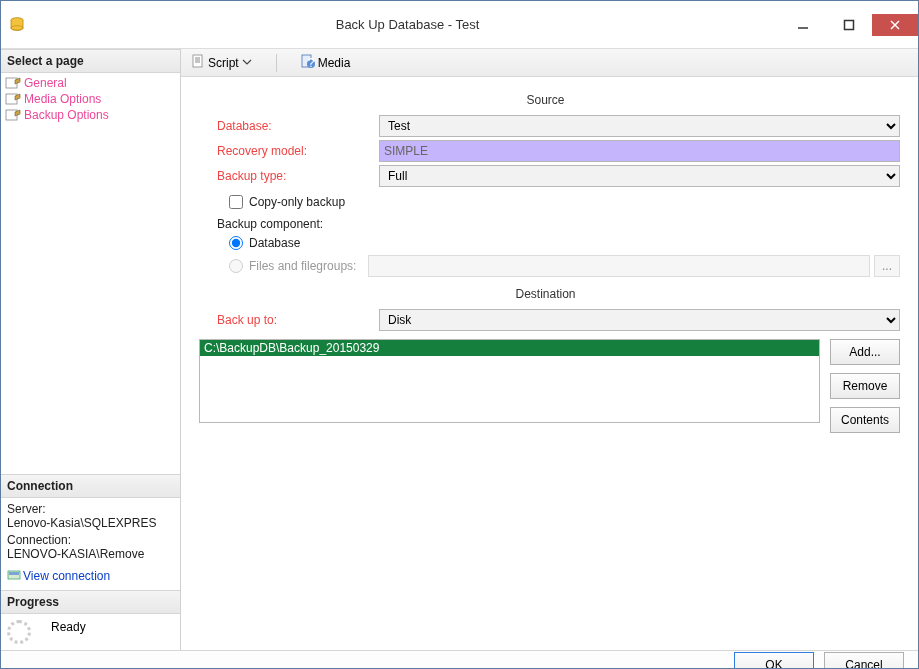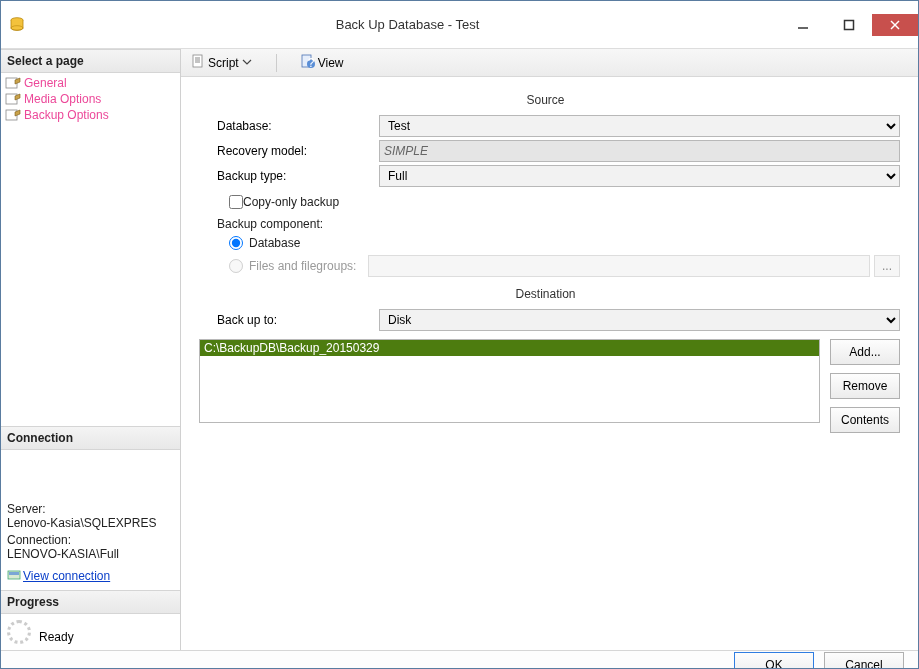--- a/index.html
+++ b/index.html
@@ -9,50 +9,50 @@
 .titlebar .title { flex: 1; text-align: center; font-size: 13px; color: #333; }
 .titlebar .winbtn { width: 46px; height: 22px; display: flex; align-items: center; justify-content: center; cursor: pointer; }
 .titlebar .close { background: #c8504d; height: 22px; }
 .titlebar .winbtn svg { pointer-events: none; }
 .content { display: flex; height: 601px; }
 .left-panel { width: 180px; background: #fff; border-right: 1px solid #d0d0d0; display: flex; flex-direction: column; }
 .section-header { background: linear-gradient(#f4f4f4,#e8e8e8); border-top: 1px solid #d5d5d5; border-bottom: 1px solid #d5d5d5; padding: 4px 6px; font-weight: bold; color: #222; }
 .page-list { padding: 2px 0; }
 .page-item { display: flex; align-items: center; padding: 1px 4px; cursor: pointer; color: #ec4899; }
 .page-item svg { margin-right: 3px; flex-shrink:0; }
-.conn-block { padding: 13px 6px 6px 6px; font-size: 12px; color: #222; margin-top: 36px; }
+.conn-block { padding: 1px 6px 6px 6px; font-size: 12px; color: #222; }
 .conn-block .lbl { margin-top: 3px; }
 .conn-row { display:flex; align-items:center; margin-top:6px; }
-.link { color: #0a3fc9; text-decoration: underline; cursor: pointer; }
-.progress-row { display: flex; align-items: flex-end; padding: 6px; gap: 8px; }
+.link { color: #0a3fc9; cursor: pointer; }
+.progress-row { display: flex; align-items: flex-start; padding: 6px; gap: 20px; }
 .spinner { width: 24px; height: 24px; border: 3px dotted #ccc; border-radius: 50%; }
 .right-panel { flex: 1; display: flex; flex-direction: column; }
 .toolbar { height: 28px; background: linear-gradient(#f7f7f7,#ececec); border-bottom: 1px solid #d8d8d8; display: flex; align-items: center; padding: 0 6px; gap: 20px; }
 .toolbtn { display: flex; align-items: center; gap: 3px; padding: 2px 4px; cursor: pointer; }
 .main-form { flex: 1; padding: 12px 18px 10px 18px; overflow: auto; color: #222; }
 .group-line { display: flex; align-items: center; margin: 4px 0 8px 0; flex-direction: column; }
 .group-line .glabel { color: #333; margin-right: 8px; }
 .group-line .rule { flex: 1; height: 1px; background: #d4d4d4; }
 .field-row { display: flex; align-items: center; margin: 3px 0; }
-.field-label { width: 180px; padding-left: 18px; color: #000000; }
+.field-label { width: 180px; padding-left: 18px; color: #ef4444; }
 .field-ctrl { flex: 1; }
 select.combo, input.text { width: 100%; height: 22px; border: 1px solid #b8b8b8; background: #fff; padding: 0 4px; font-size: 12px; }
 select.combo { background: #f2f2f2; }
-input.readonly { background: #e5e5e5; color: #666; font-style: italic; }
-.checkbox-row { display:flex; align-items:center; margin: 8px 0 8px 30px; }
+input.readonly { background: #c4b5fd; color: #666; }
+.checkbox-row { display:flex; align-items:center; margin: 8px 0 8px 30px; gap:6px; }
 .checkbox-row input { width:14px; height:14px; }
 .radio-row { display:flex; align-items:center; margin: 5px 0 5px 30px; gap:6px; }
 .radio-row input { width:14px; height:14px; }
 .radio-row.disabled { color: #9a9a9a; }
 .fg-field { flex:1; display:flex; gap:4px; margin-left: 6px;}
 .fg-field input { flex:1; height:22px; border:1px solid #ddd; background:#f6f6f6; }
 .fg-field button { width:26px; height:22px; border:1px solid #ddd; background:#f6f6f6; color:#888; cursor:default;}
 .dest-area { display:flex; gap:10px; margin-top:8px; }
 .dest-list { flex:1; height: 84px; border:1px solid #b8b8b8; background:#fff; overflow:auto; }
-.dest-list .item { background:#4d7c0f; color:#fff; padding:1px 4px; cursor:pointer; white-space:nowrap;}
+.dest-list .item { background:#15803d; color:#fff; padding:1px 4px; cursor:pointer; white-space:nowrap;}
 .dest-btns { width:70px; display:flex; flex-direction:column; gap:8px; }
 .btn { height:26px; border:1px solid #b0b0b0; background:linear-gradient(#fdfdfd,#ececec); cursor:pointer; font-size:12px; }
 .footer { height: 28px; border-top: 1px solid #d6d6d6; display:flex; justify-content:flex-end; align-items:center; padding: 0 14px; gap:10px; background:#fdfdfd;}
 .footer .btn { width: 80px; }
 .footer .btn.primary { border:1px solid #2f7de1; }
 .spacer-flex { flex:1; }
 </style>
 </head>
 <body>
 
@@ -109,21 +109,21 @@
           </svg>
         <span>Backup Options</span>
       </div>
     </div>
     <div class="spacer-flex"></div>
     <div class="section-header">Connection</div>
     <div class="conn-block">
       <div class="lbl">Server:</div>
       <div>Lenovo-Kasia\SQLEXPRES</div>
       <div class="lbl">Connection:</div>
-      <div>LENOVO-KASIA\Full</div>
+      <div>LENOVO-KASIA\Remove</div>
       <div class="conn-row">
         <span><svg width="16" height="14">
               <rect x="1" y="4" width="12" height="8" fill="#d9ead3" stroke="#4a7" stroke-width="0.8"></rect>
               <rect x="2" y="5" width="10" height="3" fill="#7aa6d6"></rect>
             </svg></span>
         <span class="link">View connection </span>
       </div>
     </div>
     <div class="section-header">Progress</div>
     <div class="progress-row">
@@ -146,21 +146,21 @@
               <path d="M1 3 L5 7 L9 3" fill="none" stroke="#444" stroke-width="1.2"></path>
             </svg></span>
       </div>
       <div style="width:1px;height:18px;background:#ccc;"></div>
       <div class="toolbtn">
         <span><svg width="14" height="14">
               <rect x="1" y="1" width="9" height="12" fill="#e6eefb" stroke="#4a72b5" stroke-width="0.8"></rect>
               <circle cx="10" cy="10" r="4" fill="#5a8ed6"></circle>
               <text x="10" y="13" font-size="6" fill="#fff" text-anchor="middle">?</text>
             </svg></span>
-        <span>View</span>
+        <span>Media</span>
       </div>
     </div>
 
     <div class="main-form">
 
       <div class="group-line">
           <span class="glabel">Source</span>
           <div class="rule"></div>
         </div>
 

